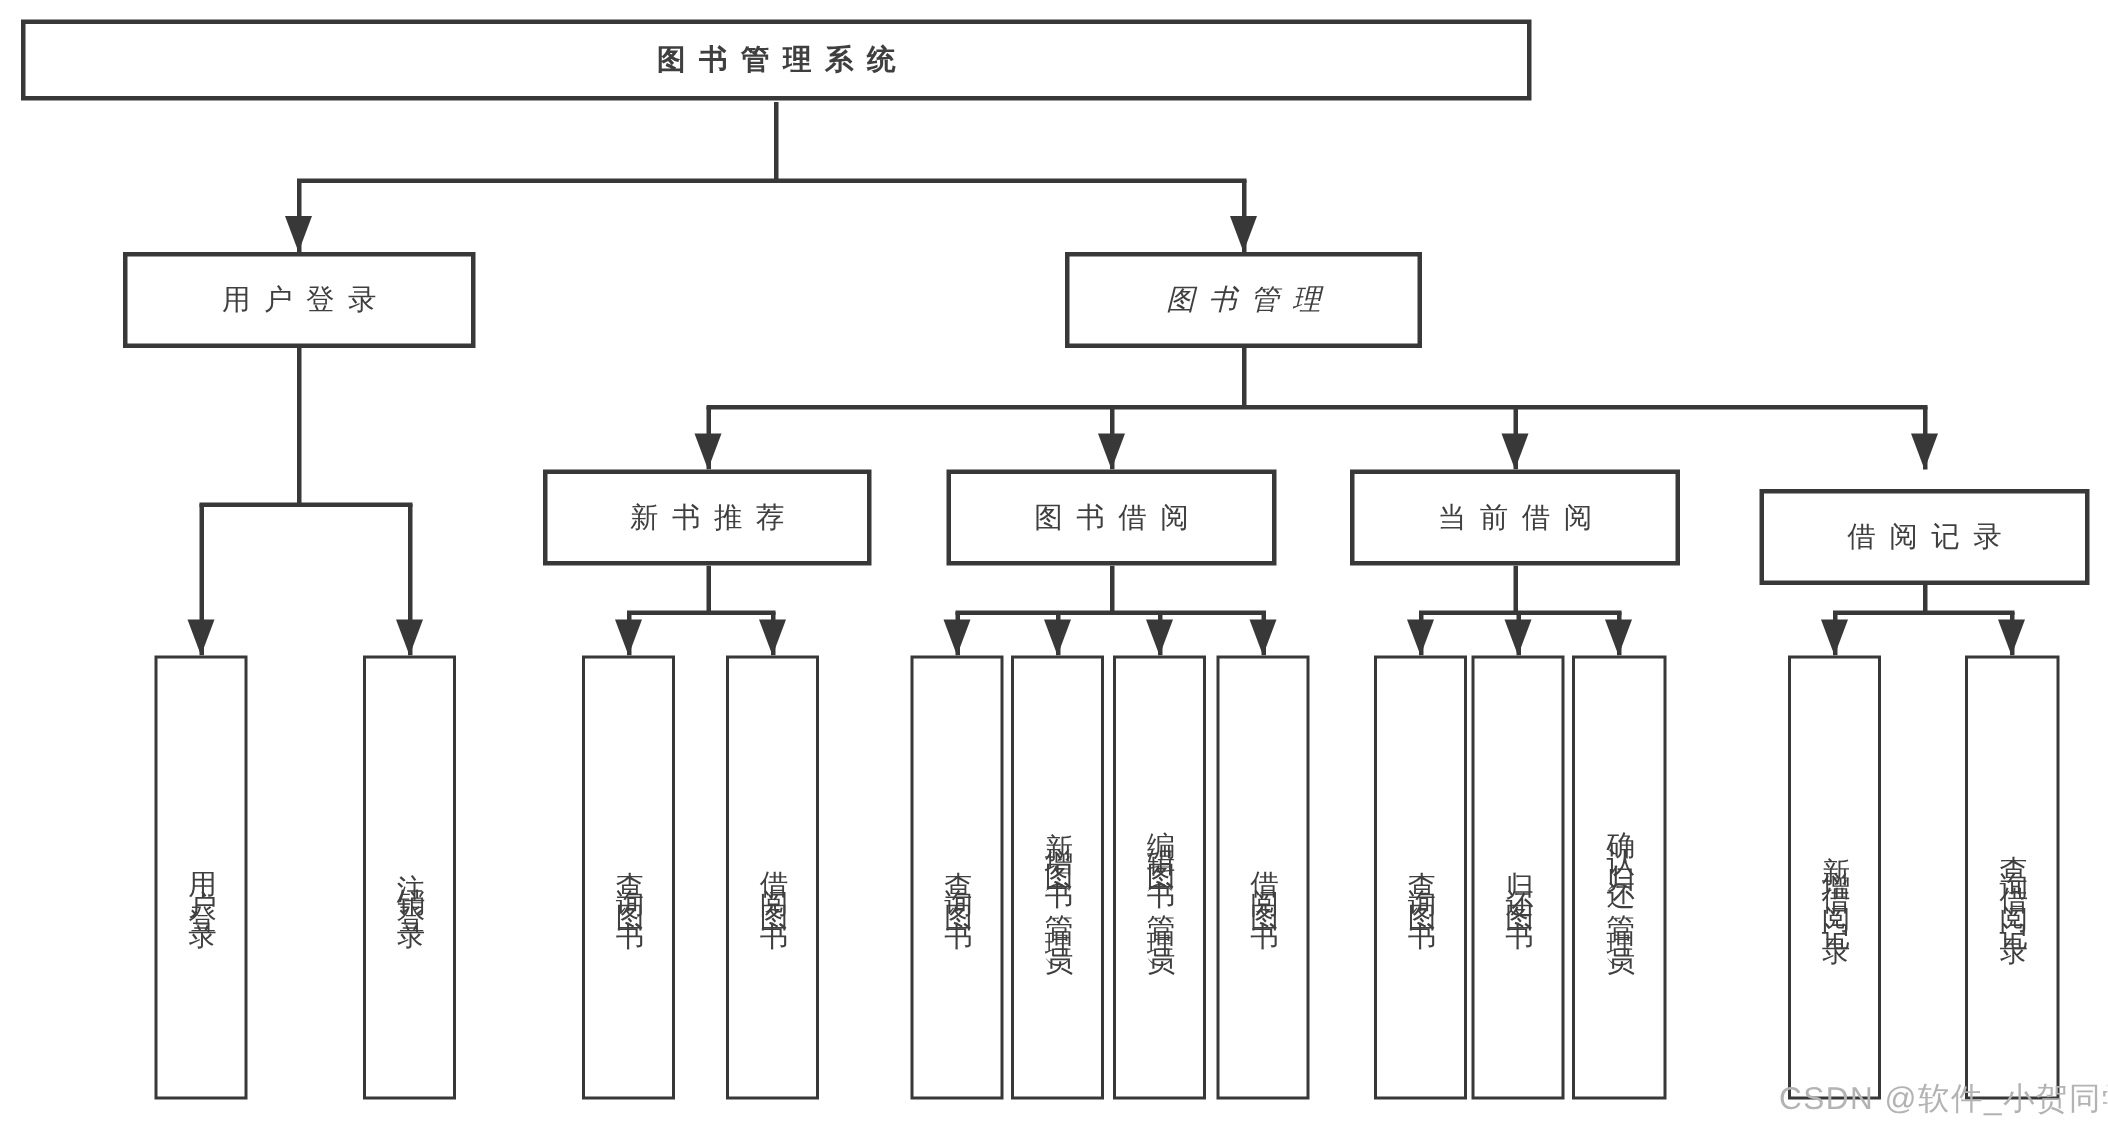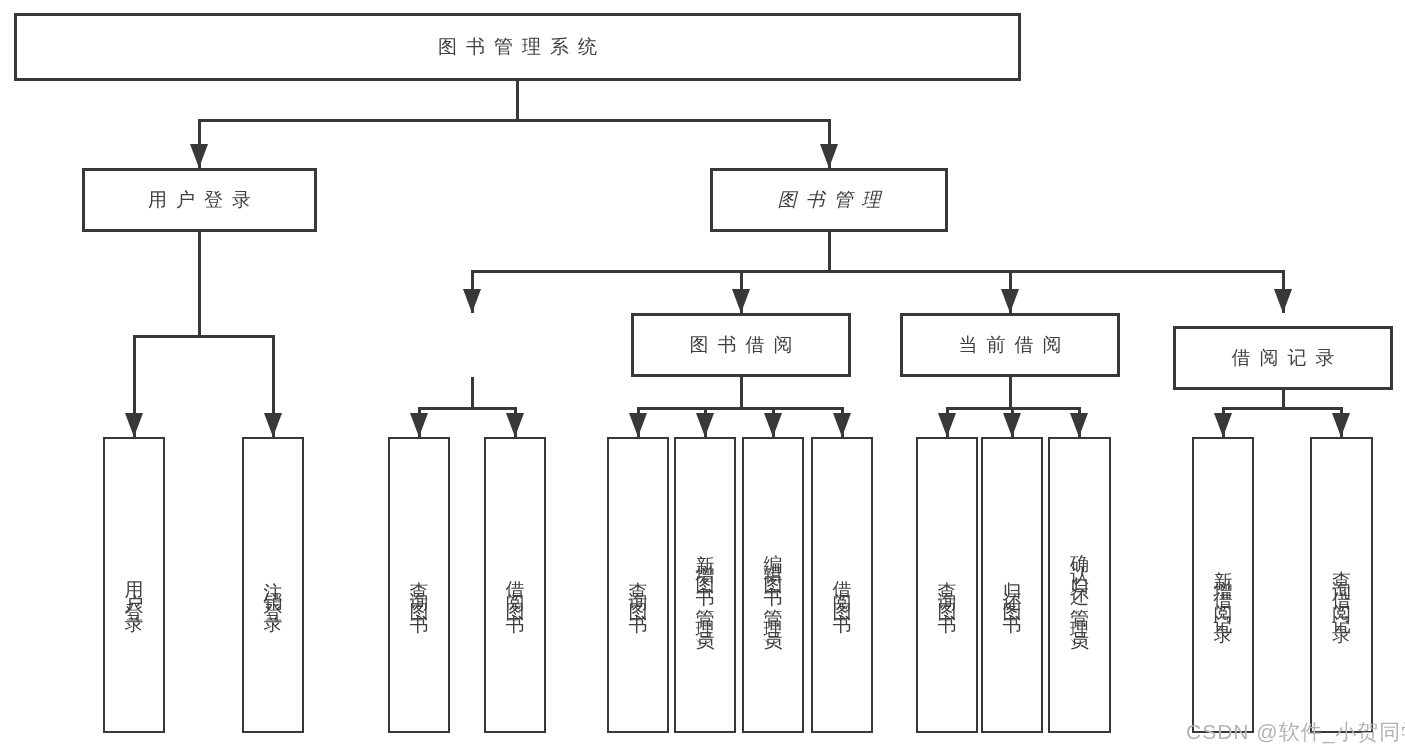--- a/index.html
+++ b/index.html
@@ -108,23 +108,24 @@
     <div class="arrow" style="left: 506px; top: 413px; border-top-color: rgb(56, 56, 56);"></div>
     <div class="arrow" style="left: 629px; top: 413px; border-top-color: rgb(56, 56, 56);"></div>
     <div class="arrow" style="left: 696px; top: 413px; border-top-color: rgb(56, 56, 56);"></div>
     <div class="arrow" style="left: 764px; top: 413px; border-top-color: rgb(56, 56, 56);"></div>
     <div class="arrow" style="left: 833px; top: 413px; border-top-color: rgb(56, 56, 56);"></div>
     <div class="arrow" style="left: 938px; top: 413px; border-top-color: rgb(56, 56, 56);"></div>
     <div class="arrow" style="left: 1003px; top: 413px; border-top-color: rgb(56, 56, 56);"></div>
     <div class="arrow" style="left: 1070px; top: 413px; border-top-color: rgb(56, 56, 56);"></div>
     <div class="arrow" style="left: 1214px; top: 413px; border-top-color: rgb(56, 56, 56);"></div>
     <div class="arrow" style="left: 1332px; top: 413px; border-top-color: rgb(56, 56, 56);"></div>
-    <div class="node h" style="left: 14px; top: 13px; width: 1007px; height: 68px; border-color: rgb(56, 56, 56); color: rgb(63, 63, 63);">图书管理系统</div>
+    <div class="node h" style="left: 14px; top: 13px; width: 1007px; height: 54px; border-color: rgb(56, 56, 56); color: rgb(63, 63, 63); font-weight: bold;">图书管理系统</div>
     <div class="node h" style="left: 82px; top: 168px; width: 235px; height: 64px; border-color: rgb(56, 56, 56); color: rgb(63, 63, 63);">用户登录</div>
     <div class="node h" style="left: 710px; top: 168px; width: 238px; height: 64px; border-color: rgb(56, 56, 56); color: rgb(63, 63, 63); font-style: italic;">图书管理</div>
+    <div class="node h" style="left: 362px; top: 313px; width: 219px; height: 64px; border-color: rgb(56, 56, 56); color: rgb(63, 63, 63);">新书推荐</div>
     <div class="node h" style="left: 900px; top: 313px; width: 220px; height: 64px; border-color: rgb(56, 56, 56); color: rgb(63, 63, 63);">当前借阅</div>
     <div class="node h" style="left: 631px; top: 313px; width: 220px; height: 64px; border-color: rgb(56, 56, 56); color: rgb(63, 63, 63);">图书借阅</div>
     <div class="node h" style="left: 1173px; top: 326px; width: 220px; height: 64px; border-color: rgb(56, 56, 56); color: rgb(63, 63, 63);">借阅记录</div>
     <div class="node v" style="left: 103px; top: 437px; width: 62px; height: 296px; border-color: rgb(56, 56, 56); color: rgb(63, 63, 63);">用户登录</div>
     <div class="node v" style="left: 242px; top: 437px; width: 62px; height: 296px; border-color: rgb(56, 56, 56); color: rgb(63, 63, 63);">注销登录</div>
     <div class="node v" style="left: 388px; top: 437px; width: 62px; height: 296px; border-color: rgb(56, 56, 56); color: rgb(63, 63, 63);">查询图书</div>
     <div class="node v" style="left: 484px; top: 437px; width: 62px; height: 296px; border-color: rgb(56, 56, 56); color: rgb(63, 63, 63);">借阅图书</div>
     <div class="node v" style="left: 607px; top: 437px; width: 62px; height: 296px; border-color: rgb(56, 56, 56); color: rgb(63, 63, 63);">查询图书</div>
     <div class="node v" style="left: 674px; top: 437px; width: 62px; height: 296px; border-color: rgb(56, 56, 56); color: rgb(63, 63, 63);">新增图书（管理员）</div>
     <div class="node v" style="left: 742px; top: 437px; width: 62px; height: 296px; border-color: rgb(56, 56, 56); color: rgb(63, 63, 63);">编辑图书（管理员）</div>

